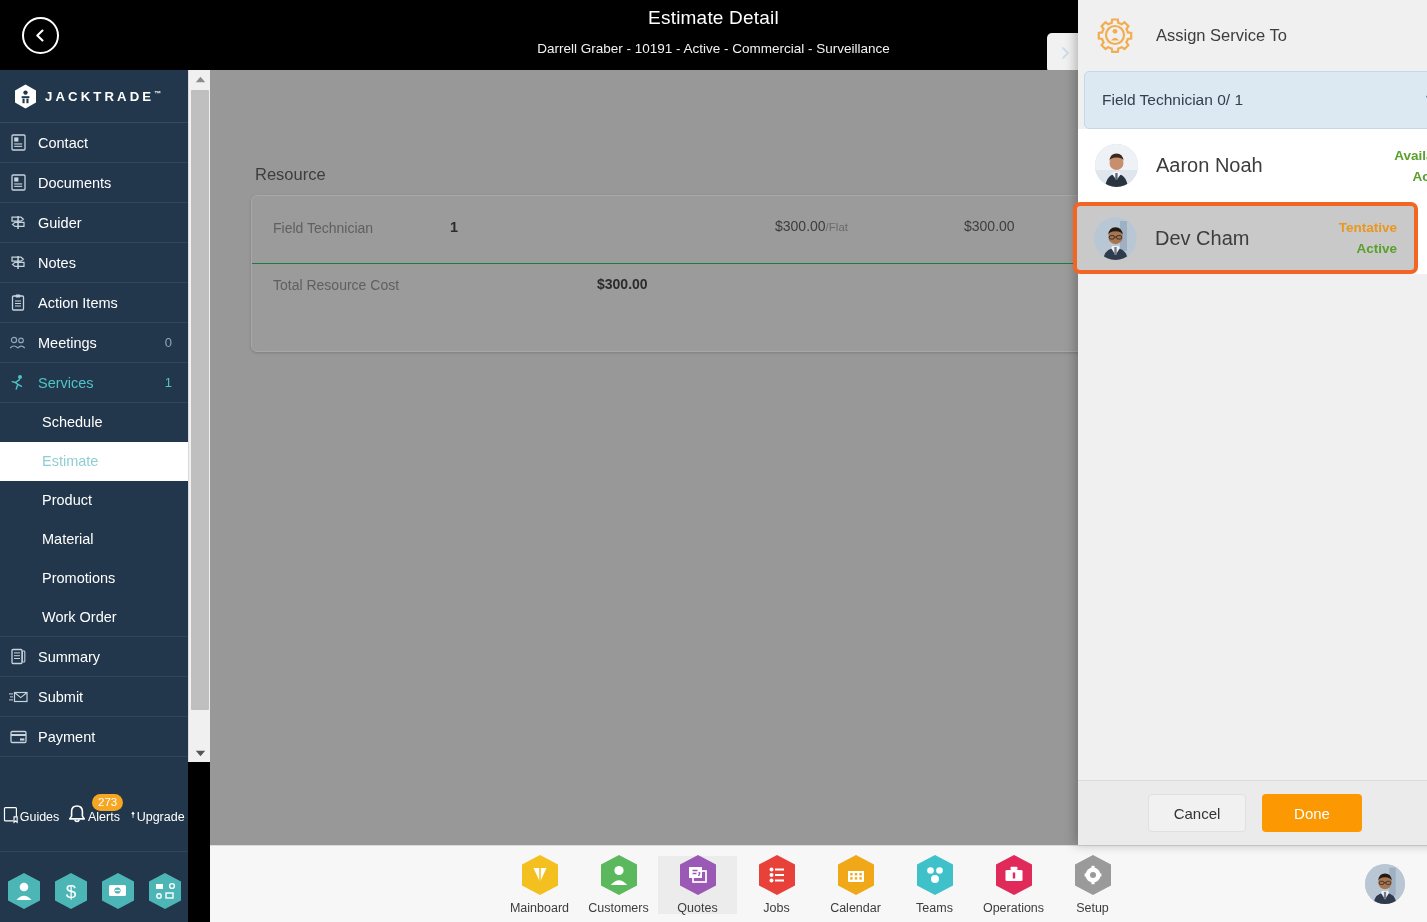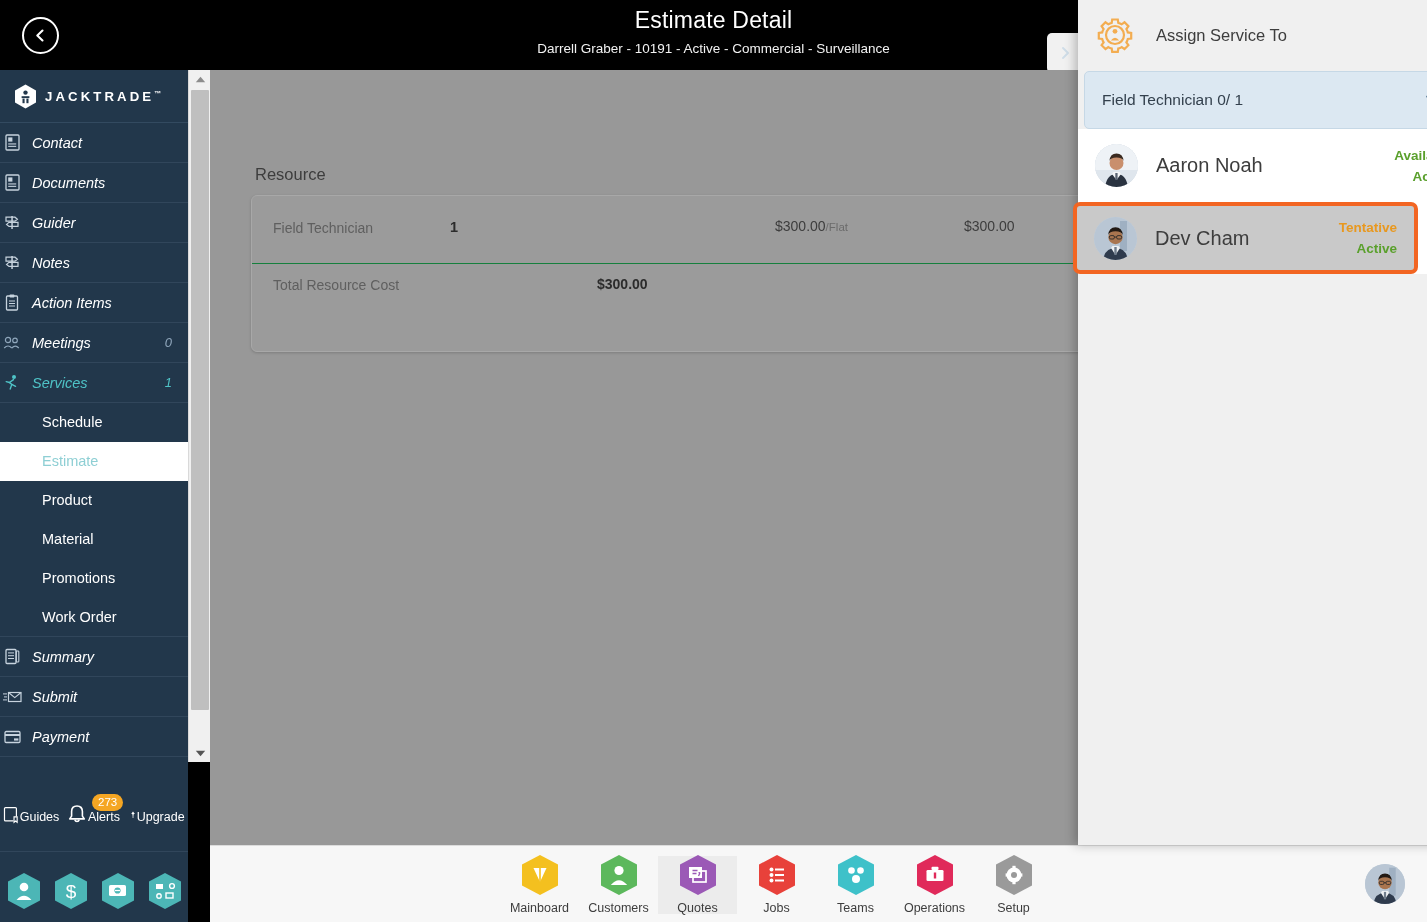--- a/index.html
+++ b/index.html
@@ -17,21 +17,21 @@
   }
   .back-btn {
     position: absolute; left: 22px; top: 17px; width: 37px; height: 37px;
     border: 2px solid #ffffff; border-radius: 50%;
     display: flex; align-items: center; justify-content: center;
     cursor: pointer;
   }
   .back-btn svg { display: block; }
   .topbar-title {
     position: absolute; left: 0; top: 7px; width: 1427px; text-align: center;
-    font-size: 23px; font-weight: 400; letter-spacing: .2px; color: #fff;
+    font-size: 19px; font-weight: 400; letter-spacing: .2px; color: #fff;
   }
   .topbar-sub {
     position: absolute; left: 0; top: 41px; width: 1427px; text-align: center;
     font-size: 13.5px; color: #f2f2f2; font-weight: 400;
   }
   .fwd-btn {
     position: absolute; left: 1047px; top: 33px; width: 36px; height: 40px;
     background: #f1f1f1; border-radius: 5px 0 0 5px;
     display: flex; align-items: center; justify-content: center; cursor: pointer;
   }
@@ -47,23 +47,23 @@
   }
   .logo-hex { width: 23px; height: 25px; position: relative; flex: 0 0 auto; }
   .logo-text {
     color: #ffffff; font-size: 13.2px; letter-spacing: 3.1px;
     font-weight: 700; margin-left: 8px;
   }
   .logo-tm { font-size: 7px; vertical-align: super; letter-spacing: 0; }
 
   .nav-scroll { height: 655px; overflow: hidden; position: relative; }
   .nav-item {
-    display: flex; align-items: center; height: 40px; padding-left: 2px;
+    display: flex; align-items: center; height: 40px; padding-left: 8px;
     border-bottom: 1px solid #31465b; color: #ffffff; font-size: 14.5px;
-    cursor: pointer; position: relative; font-style: italic;
+    cursor: pointer; position: relative;
   }
   .nav-item .ico {
     width: 20px; height: 18px; margin-right: 10px; flex: 0 0 auto;
     display: flex; align-items: center; justify-content: center;
   }
   .nav-item .lbl { flex: 1 1 auto; }
   .nav-item .badge {
     font-size: 13px; color: #8fa6bb; padding-right: 16px;
   }
   .nav-item.active-parent { color: #4fc3c7; }
@@ -593,20 +593,24 @@
           </svg>
         </div>
         <div class="pname">Dev Cham</div>
         <div class="pstatus">
           <span class="l1" style="color:#e8981f">Tentative</span>
           <span class="l2" style="color:#5aa02c">Active</span>
         </div>
       </div>
     </div>
 
+    <div class="panel-footer">
+      <button class="btn btn-cancel">Cancel</button>
+      <button class="btn btn-done">Done</button>
+    </div>
   </div>
 
   <div class="bottomnav">
     <div class="bn-items">
 
       <div class="bn-item">
         <div class="hex-btn">
           <svg width="38" height="42" viewBox="0 0 38 42">
               <polygon points="19,1 37,10.5 37,31.5 19,41 1,31.5 1,10.5" fill="#f4c01f"></polygon>
               <path d="M12.5 14 h13 l-6.5 14 z" fill="#ffffff"></path>
@@ -648,20 +652,36 @@
               <rect x="17" y="14.5" width="9" height="2" fill="#ffffff"></rect>
               <circle cx="13.5" cy="21" r="2" fill="#ffffff"></circle>
               <rect x="17" y="20" width="9" height="2" fill="#ffffff"></rect>
               <circle cx="13.5" cy="26.5" r="2" fill="#ffffff"></circle>
               <rect x="17" y="25.5" width="9" height="2" fill="#ffffff"></rect>
             </svg>
         </div>
         <div class="bl">Jobs</div>
       </div>
 
+      <div class="bn-item">
+        <div class="hex-btn">
+          <svg width="38" height="42" viewBox="0 0 38 42">
+              <polygon points="19,1 37,10.5 37,31.5 19,41 1,31.5 1,10.5" fill="#f0a818"></polygon>
+              <rect x="11" y="13" width="16" height="15" rx="1.3" fill="#ffffff"></rect>
+              <rect x="11" y="13" width="16" height="4" fill="#f0a818"></rect>
+              <rect x="13.2" y="19" width="2.4" height="2.4" fill="#f0a818"></rect>
+              <rect x="17.8" y="19" width="2.4" height="2.4" fill="#f0a818"></rect>
+              <rect x="22.4" y="19" width="2.4" height="2.4" fill="#f0a818"></rect>
+              <rect x="13.2" y="23.2" width="2.4" height="2.4" fill="#f0a818"></rect>
+              <rect x="17.8" y="23.2" width="2.4" height="2.4" fill="#f0a818"></rect>
+              <rect x="22.4" y="23.2" width="2.4" height="2.4" fill="#f0a818"></rect>
+            </svg>
+        </div>
+        <div class="bl">Calendar</div>
+      </div>
 
       <div class="bn-item">
         <div class="hex-btn">
           <svg width="38" height="42" viewBox="0 0 38 42">
               <polygon points="19,1 37,10.5 37,31.5 19,41 1,31.5 1,10.5" fill="#3ec1c9"></polygon>
               <circle cx="14.5" cy="16.5" r="3.3" fill="#ffffff"></circle>
               <circle cx="23.5" cy="16.5" r="3.3" fill="#ffffff"></circle>
               <circle cx="19" cy="25" r="4" fill="#ffffff"></circle>
             </svg>
         </div>

